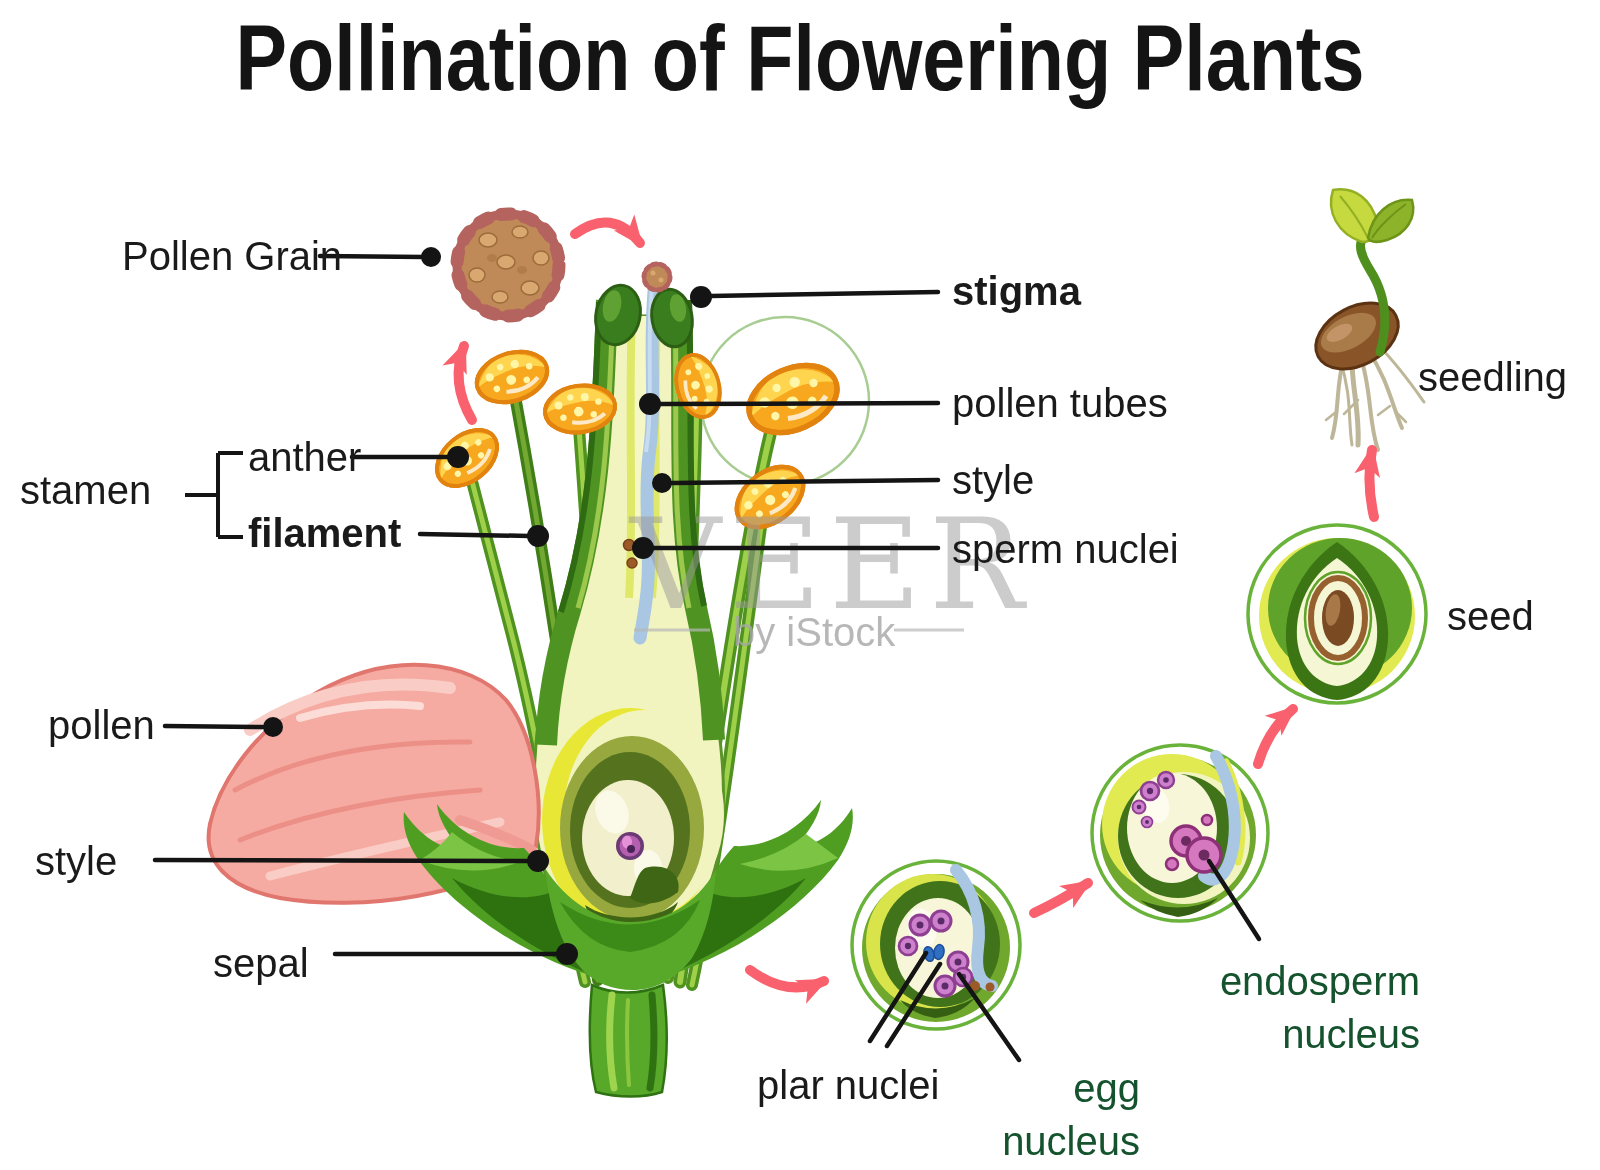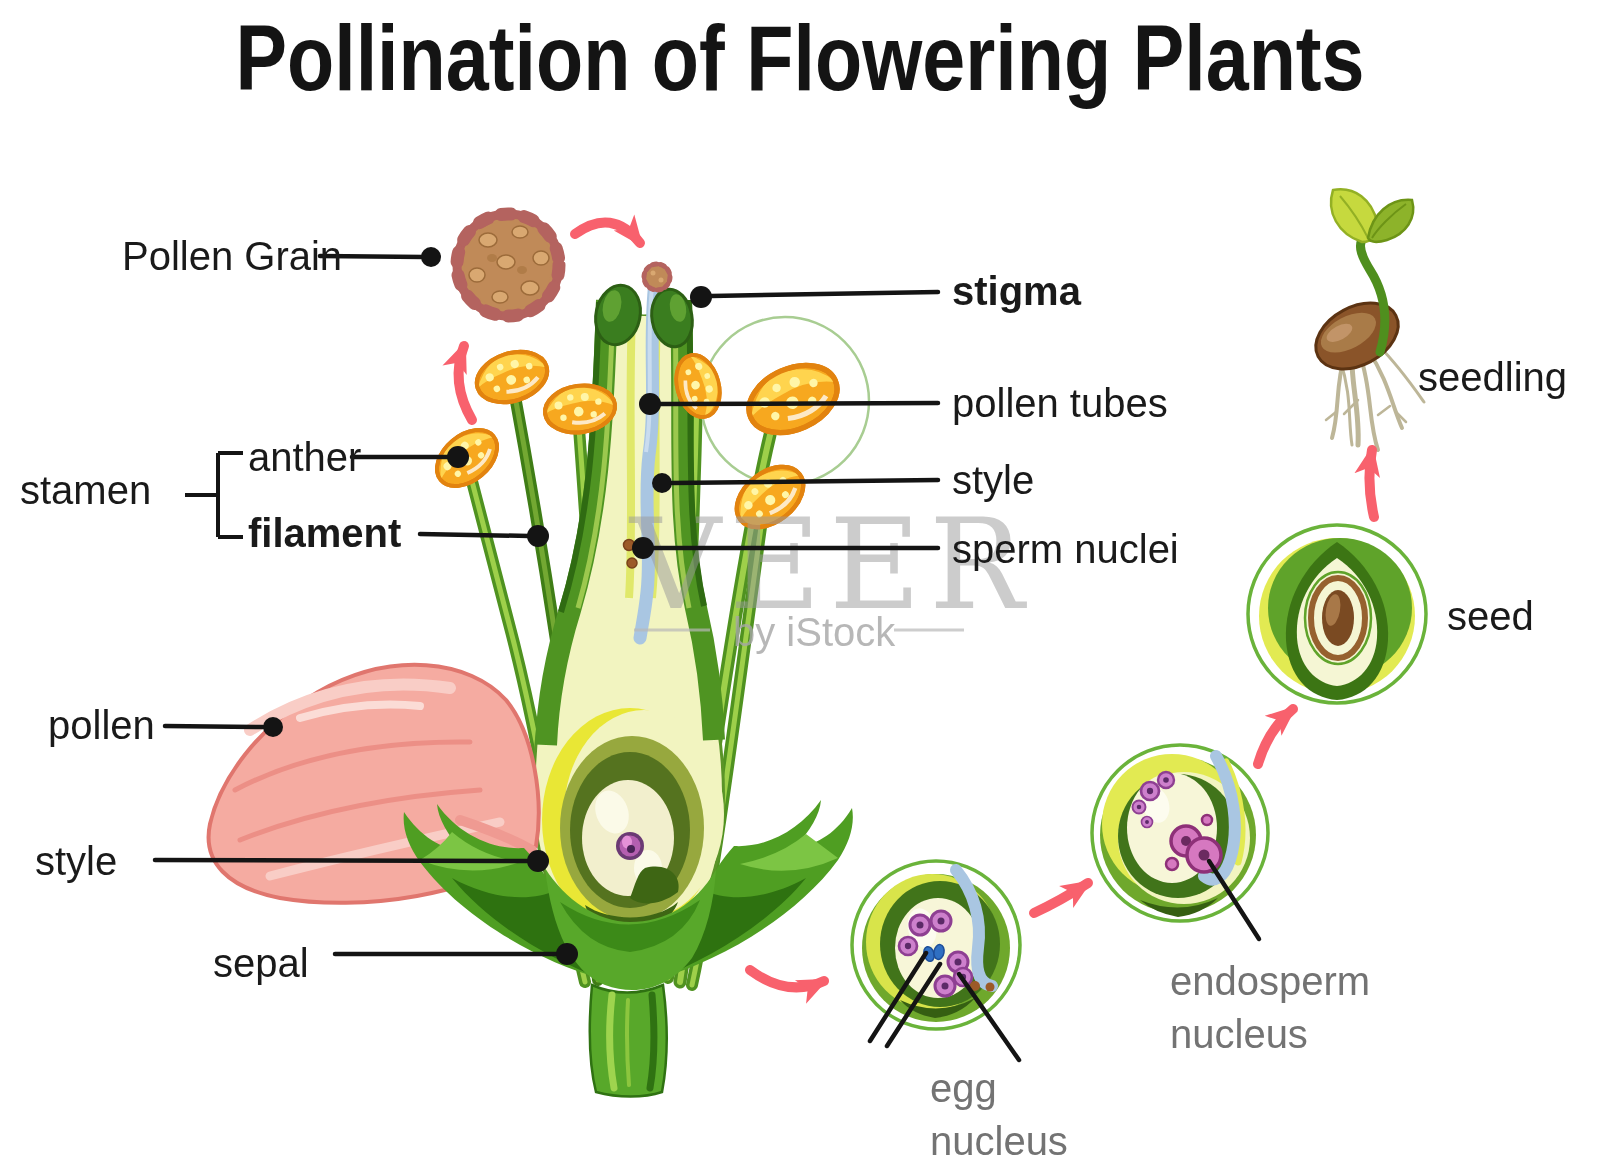--- a/index.html
+++ b/index.html
@@ -2,21 +2,21 @@
 <html><head>
 <meta charset="utf-8">
 <style>
   html,body{margin:0;padding:0;background:#ffffff;}
   .canvas{position:relative;width:1600px;height:1170px;background:#ffffff;overflow:hidden;
           font-family:"Liberation Sans", sans-serif;}
   .art{position:absolute;left:0;top:0;width:1600px;height:1170px;}
   .title{position:absolute;left:0;right:0;top:6px;text-align:center;font-size:92px;font-weight:bold;
          color:#141414;letter-spacing:0px;transform:scaleX(0.84);white-space:nowrap;}
   .lbl{position:absolute;font-size:40px;color:#1a1a1a;white-space:nowrap;transform:translateY(-50%);}
-  .lbl2{position:absolute;font-size:40px;color:#737373;text-align:left;line-height:1.32;}
+  .lbl2{position:absolute;font-size:40px;color:#14532d;text-align:right;line-height:1.32;}
 </style>
 </head>
 <body>
 
 <div class="canvas">
 
   <svg class="art" viewBox="0 0 1600 1170">
     <defs>
       <marker id="ah" markerUnits="userSpaceOnUse" markerWidth="34" markerHeight="34" refX="26" refY="16" orient="auto">
         <path d="M0,3 L31,16 L0,29 L8,16 Z" fill="#F8616D"></path>
@@ -320,20 +320,21 @@
   <div class="lbl" style="left:248px;top:533px;font-weight:bold;">filament</div>
   <div class="lbl" style="left:48px;top:725px;">pollen</div>
   <div class="lbl" style="left:35px;top:861px;">style</div>
   <div class="lbl" style="left:213px;top:963px;">sepal</div>
 
   <div class="lbl" style="left:952px;top:291px;font-weight:bold;">stigma</div>
   <div class="lbl" style="left:952px;top:403px;">pollen tubes</div>
   <div class="lbl" style="left:952px;top:480px;">style</div>
   <div class="lbl" style="left:952px;top:549px;">sperm nuclei</div>
 
+  <div class="lbl" style="left:757px;top:1085px;">plar nuclei</div>
 
   <div class="lbl2" style="left:930px;top:1062px;width:210px;">
     <div>egg</div>
     <div>nucleus</div>
   </div>
 
   <div class="lbl2" style="left:1170px;top:955px;width:250px;">
     <div>endosperm</div>
     <div>nucleus</div>
   </div>

